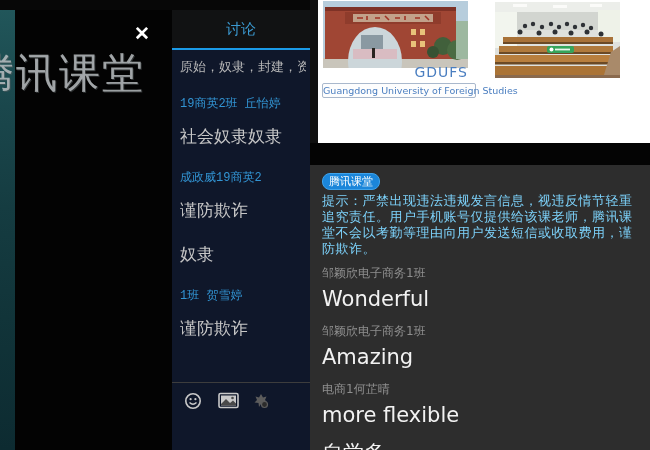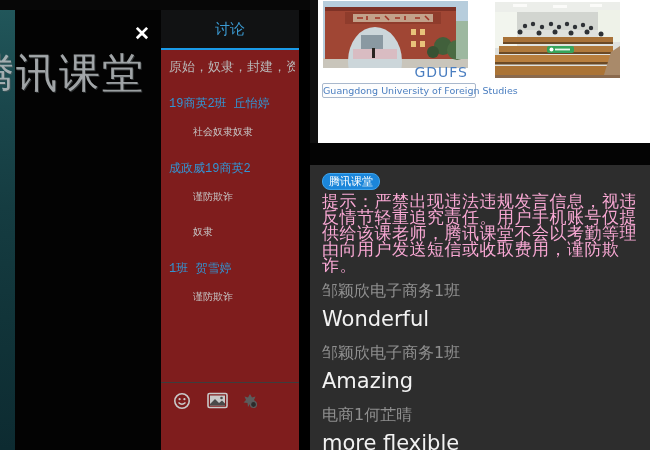--- a/index.html
+++ b/index.html
@@ -10,51 +10,51 @@
   #left-region{left:0;top:0;width:172px;height:450px;background:#030303;overflow:hidden;}
   #top-bar{left:0;top:0;width:310px;height:10px;background:#070707;z-index:5;}
   #video-strip{left:0;top:10px;width:15px;height:440px;
     background:linear-gradient(180deg,#21565a 0%,#1a474c 22%,#153c41 45%,#113439 70%,#0d2b31 100%);}
   #watermark{left:-27px;top:46px;font-size:41px;letter-spacing:2px;color:rgba(195,200,202,.78);
     white-space:nowrap;text-shadow:1px 1px 0 rgba(90,95,97,.5);}
   #close-btn{left:131px;top:23px;width:22px;height:22px;color:#fff;font-size:19px;font-weight:bold;
     line-height:22px;text-align:center;background:transparent;border:0;cursor:pointer;padding:0;}
 
   
-  #discussion{left:161px;top:10px;width:138px;height:440px;background:#7f1d1d;overflow:hidden;}
+  #discussion{left:172px;top:10px;width:138px;height:440px;background:#0f172a;overflow:hidden;}
   #disc-header{position:absolute;left:0;top:0;width:138px;height:38px;background:#111213;
     border-bottom:2px solid #1b9be8;text-align:center;line-height:38px;font-size:15px;color:#3b9ad2;}
   #disc-messages{position:absolute;left:0;top:40px;width:138px;padding:8px 0 0 8px;box-sizing:border-box;}
   .dtrunc{font-size:13px;color:#b9b9b9;white-space:nowrap;overflow:hidden;width:126px;margin-bottom:19px;}
   .dgroup{margin-bottom:21px;}
   .duser{font-size:12px;color:#3294d3;margin-bottom:13px;white-space:nowrap;font-family:Liberation Mono, monospace;}
-  .dtext{font-size:10px;color:#c6c6c6;white-space:nowrap;margin-left:24px;}
+  .dtext{font-size:17px;color:#c6c6c6;white-space:nowrap;}
   #disc-toolbar{position:absolute;left:0;top:372px;width:138px;border-top:1px solid #3d3d3d;
     padding:9px 0 0 12px;box-sizing:border-box;display:flex;gap:14px;align-items:center;}
   .tico{width:20px;height:18px;display:inline-block;}
 
   
   #right-region{left:310px;top:0;width:340px;height:450px;background:#2d2d2d;}
   #gap-strip{left:0;top:0;width:8px;height:143px;background:#101010;}
   #slide{left:8px;top:0;width:332px;height:143px;background:#fff;overflow:hidden;}
   #black-band{left:0;top:143px;width:340px;height:22px;background:#040404;}
   #gdufs-label{left:5px;top:64px;width:145px;text-align:right;font-size:14px;color:#4a7ec0;letter-spacing:1px;}
   #univ-box{left:4px;top:83px;width:152px;height:13px;border:1px solid #a9b8cc;border-radius:2px;
     text-align:right;font-size:9.5px;line-height:13px;color:#4a7ec0;background:#fdfdfd;white-space:nowrap;}
   .slide-img{position:absolute;display:block;}
 
   
   #chat{left:0;top:165px;width:340px;height:285px;background:#2d2d2d;box-sizing:border-box;
     padding:5px 10px 0 12px;overflow:hidden;}
   #chat-badge{display:inline-block;background:#1b86da;color:#fff;font-size:11px;line-height:15px;
     padding:0 6px;border-radius:8px;border:1px solid #3fa3ea;}
-  #chat-notice{margin:3px 16px 8px 0;font-size:17px;line-height:16px;color:#f9a8d4;width:322px;
+  #chat-notice{margin:3px 16px 8px 0;font-size:13px;line-height:16px;color:#7dd3fc;width:322px;
     letter-spacing:.5px;}
   .cgroup{margin-bottom:12px;}
-  .cuser{font-size:16px;color:#8f8f8f;margin-bottom:5px;}
+  .cuser{font-size:12px;color:#8f8f8f;margin-bottom:5px;}
   .ctext{font-size:21px;color:#f2f2f2;}
 </style>
 </head>
 <body>
 
 <div id="left-region" class="abs">
   <div id="video-strip" class="abs"></div>
   <div id="watermark" class="abs">腾讯课堂</div>
   <button id="close-btn" class="abs">✕</button>
 </div>

